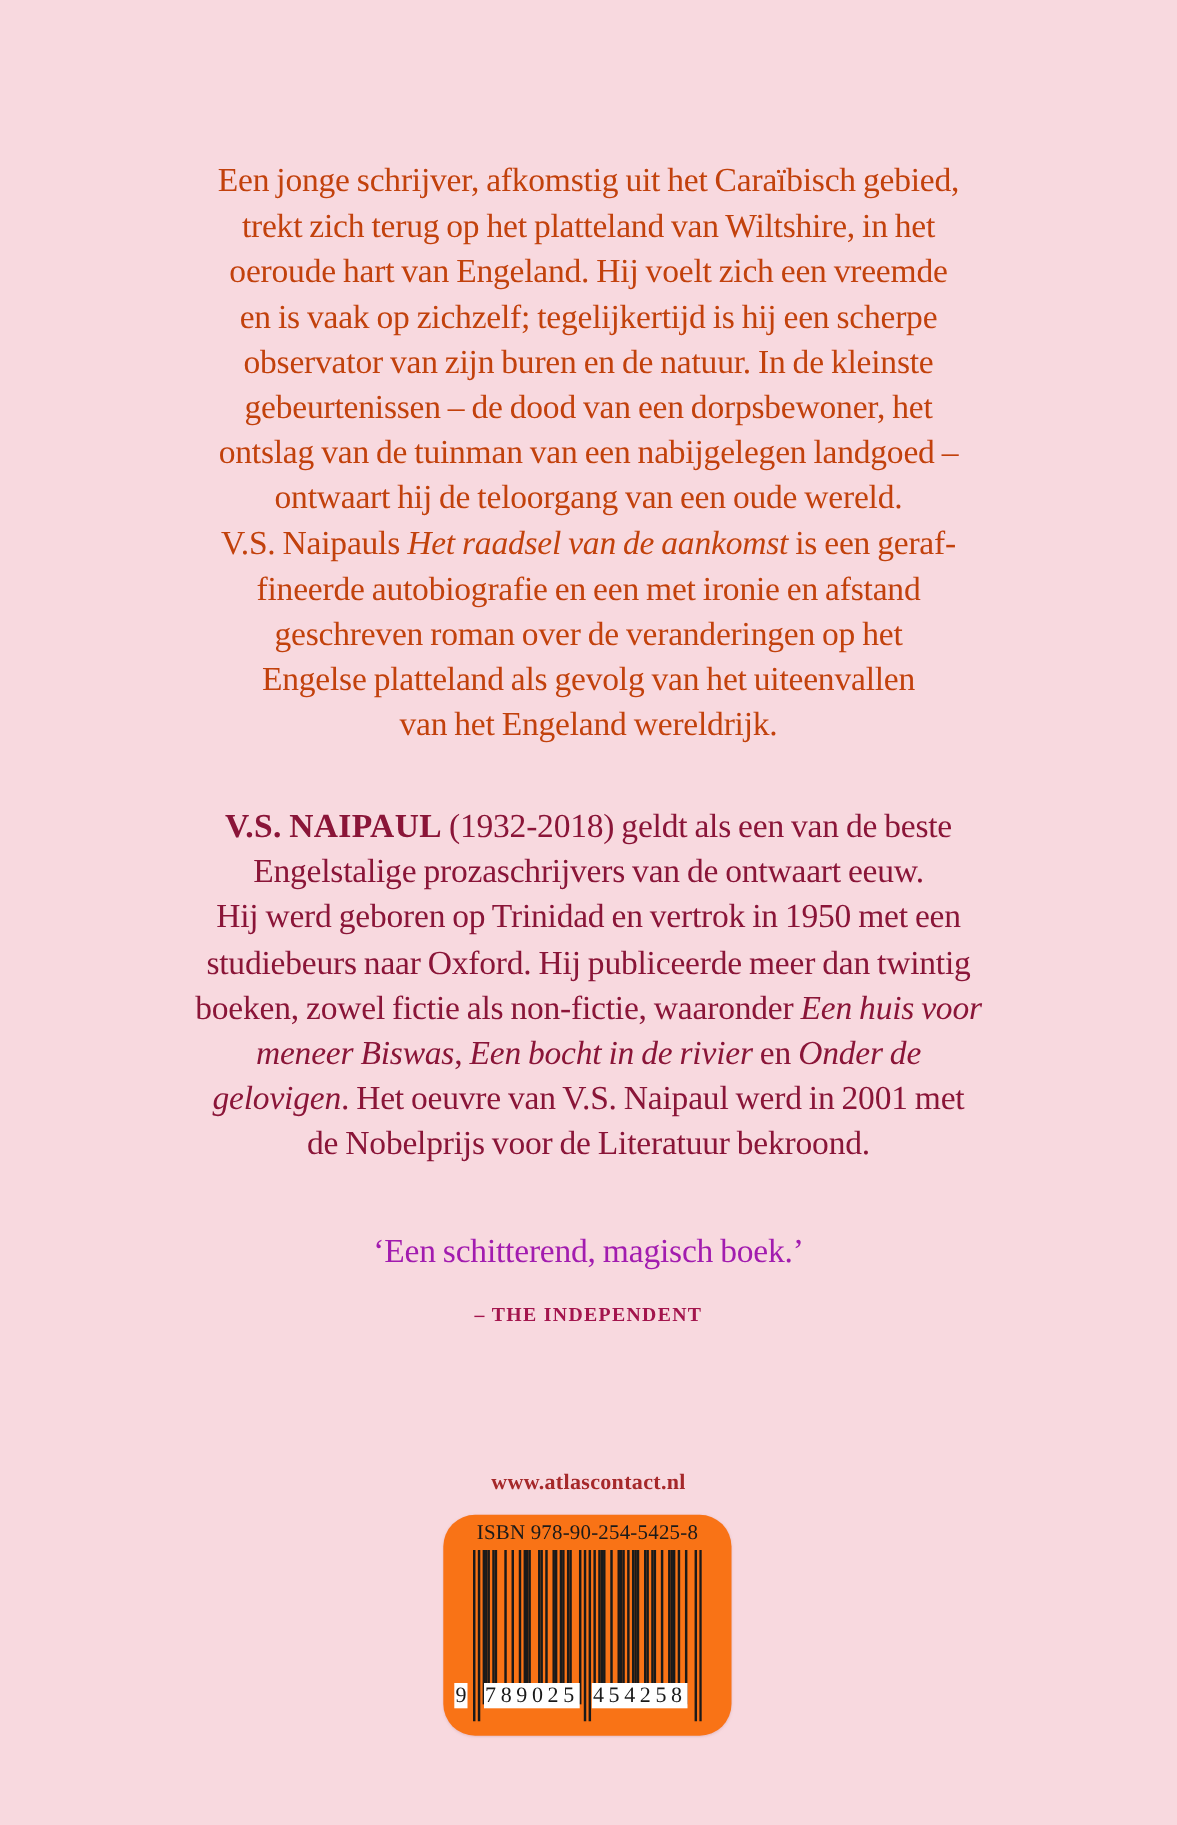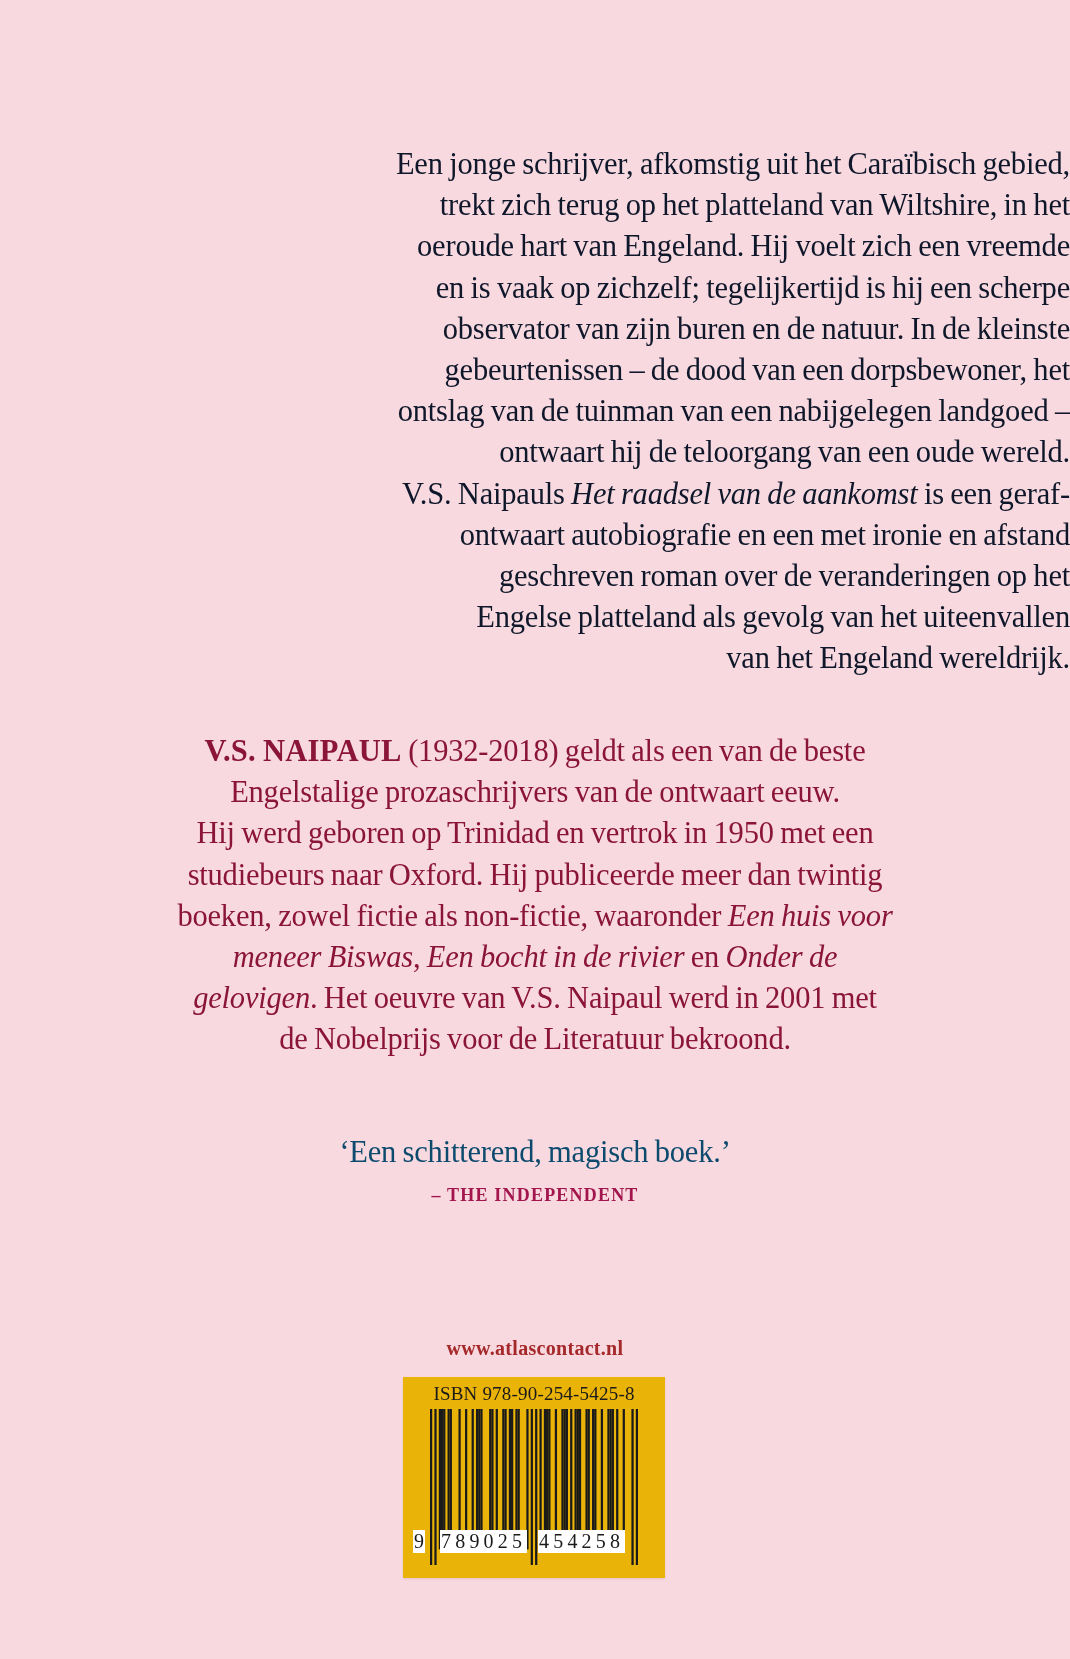--- a/index.html
+++ b/index.html
@@ -23,36 +23,34 @@
     .line {
       display: block;
       white-space: nowrap;
       font-size: 30.5px;
       line-height: 41.2px;
       letter-spacing: -0.2px;
       word-spacing: -1px;
     }
     #blurb {
       top: 144px;
-      color: #0f172a;
-      text-align: right;
+      color: #c2410c;
     }
     #bio {
       top: 731px;
       color: #8a1538;
     }
     .bio-name {
       font-weight: bold;
       letter-spacing: 0.3px;
     }
     em { font-style: italic; }
     #quote {
       top: 1117px;
-      color: #0c4a6e;
-      margin-top: 15px;
+      color: #a21caf;
     }
     #quote .line { font-size: 30.5px; }
     #attribution {
       top: 1183px;
       color: #a3154d;
       font-size: 18px;
       font-weight: bold;
       letter-spacing: 1.2px;
       line-height: 24px;
     }
@@ -63,22 +61,23 @@
       font-weight: bold;
       letter-spacing: 0.3px;
       line-height: 30px;
     }
     #barcode-box {
       position: absolute;
       left: 403px;
       top: 1377px;
       width: 262px;
       height: 201px;
-      background: #eab308;
+      background: #f97316;
       box-shadow: 0 1px 2px rgba(200,150,160,0.35);
+      border-radius: 29px;
     }
     #isbn-label {
       position: absolute;
       top: 6px;
       left: 0;
       width: 100%;
       text-align: center;
       font-size: 19px;
       line-height: 22px;
       color: #1a1a1a;
@@ -114,21 +113,21 @@
 <div class="block" id="blurb">
     <span class="line"><span>Een jonge schrijver, afkomstig uit het Caraïbisch gebied,</span></span>
     <span class="line"><span>trekt zich terug op het platteland van Wiltshire, in het</span></span>
     <span class="line"><span>oeroude hart van Engeland. Hij voelt zich een vreemde</span></span>
     <span class="line"><span>en is vaak op zichzelf; tegelijkertijd is hij een scherpe</span></span>
     <span class="line"><span>observator van zijn buren en de natuur. In de kleinste</span></span>
     <span class="line"><span>gebeurtenissen – de dood van een dorpsbewoner, het</span></span>
     <span class="line"><span>ontslag van de tuinman van een nabijgelegen landgoed –</span></span>
     <span class="line"><span>ontwaart hij de teloorgang van een oude wereld.</span></span>
     <span class="line"><span>V.S. Naipauls </span><em>Het raadsel van de aankomst</em><span> is een geraf-</span></span>
-    <span class="line"><span>ontwaart autobiografie en een met ironie en afstand</span></span>
+    <span class="line"><span>fineerde autobiografie en een met ironie en afstand</span></span>
     <span class="line"><span>geschreven roman over de veranderingen op het</span></span>
     <span class="line"><span>Engelse platteland als gevolg van het uiteenvallen</span></span>
     <span class="line"><span>van het Engeland wereldrijk.</span></span>
   </div>
 
 <div class="block" id="bio">
     <span class="line"><span class="bio-name">V.S. NAIPAUL</span><span> (1932-2018) geldt als een van de beste</span></span>
     <span class="line"><span>Engelstalige prozaschrijvers van de ontwaart eeuw.</span></span>
     <span class="line"><span>Hij werd geboren op Trinidad en vertrok in 1950 met een</span></span>
     <span class="line"><span>studiebeurs naar Oxford. Hij publiceerde meer dan twintig</span></span>

